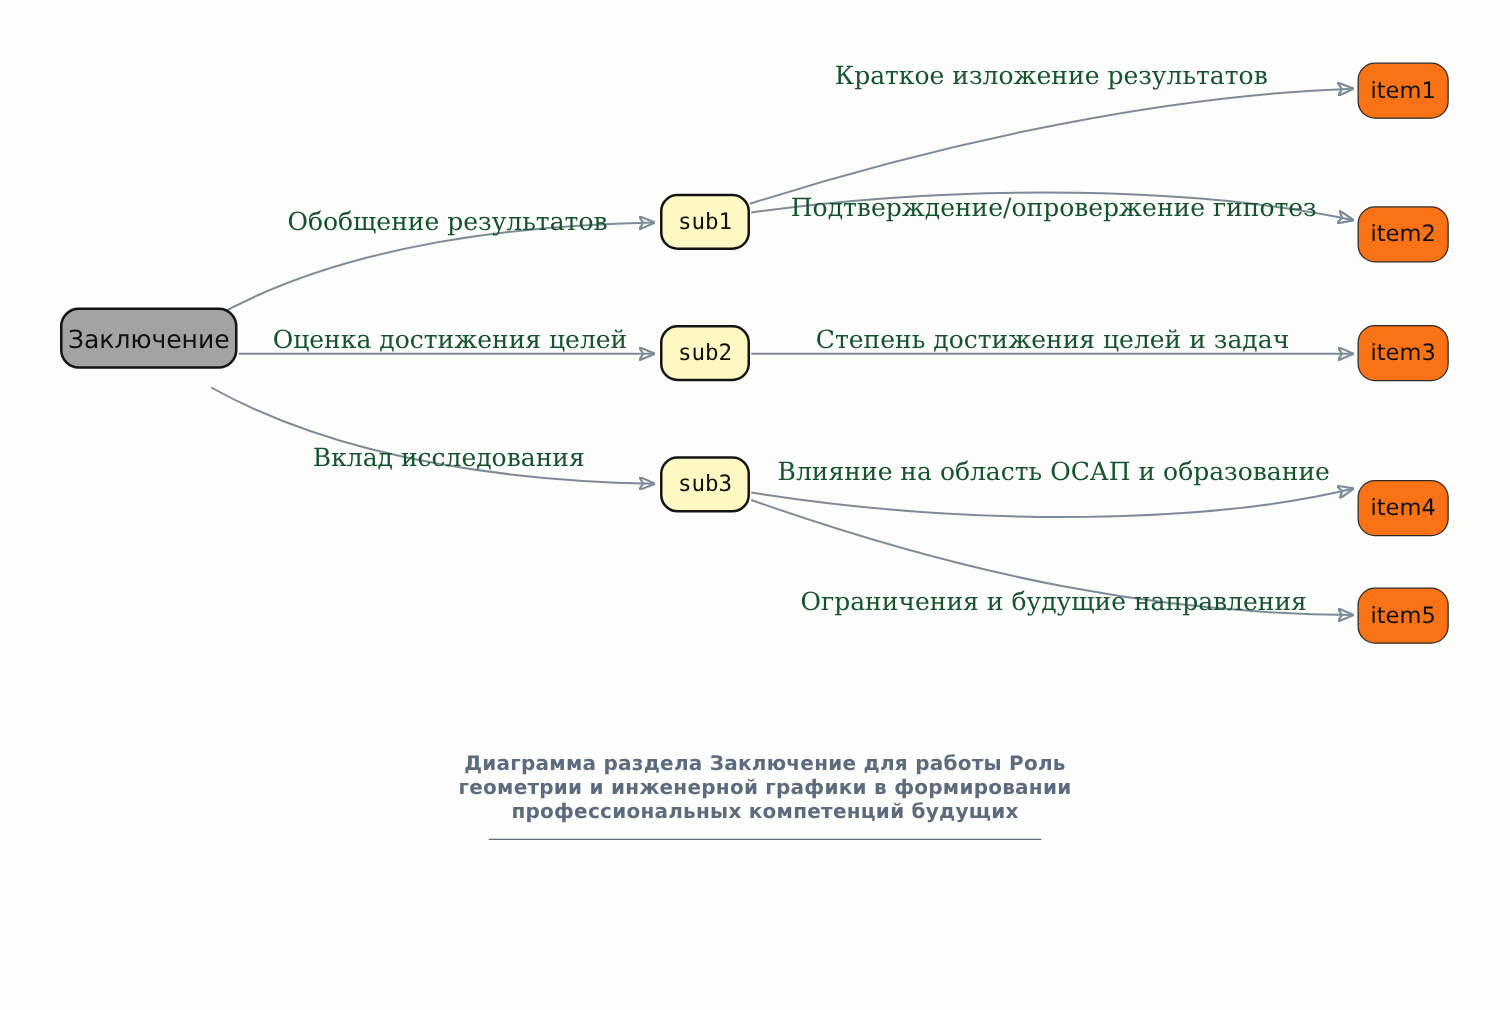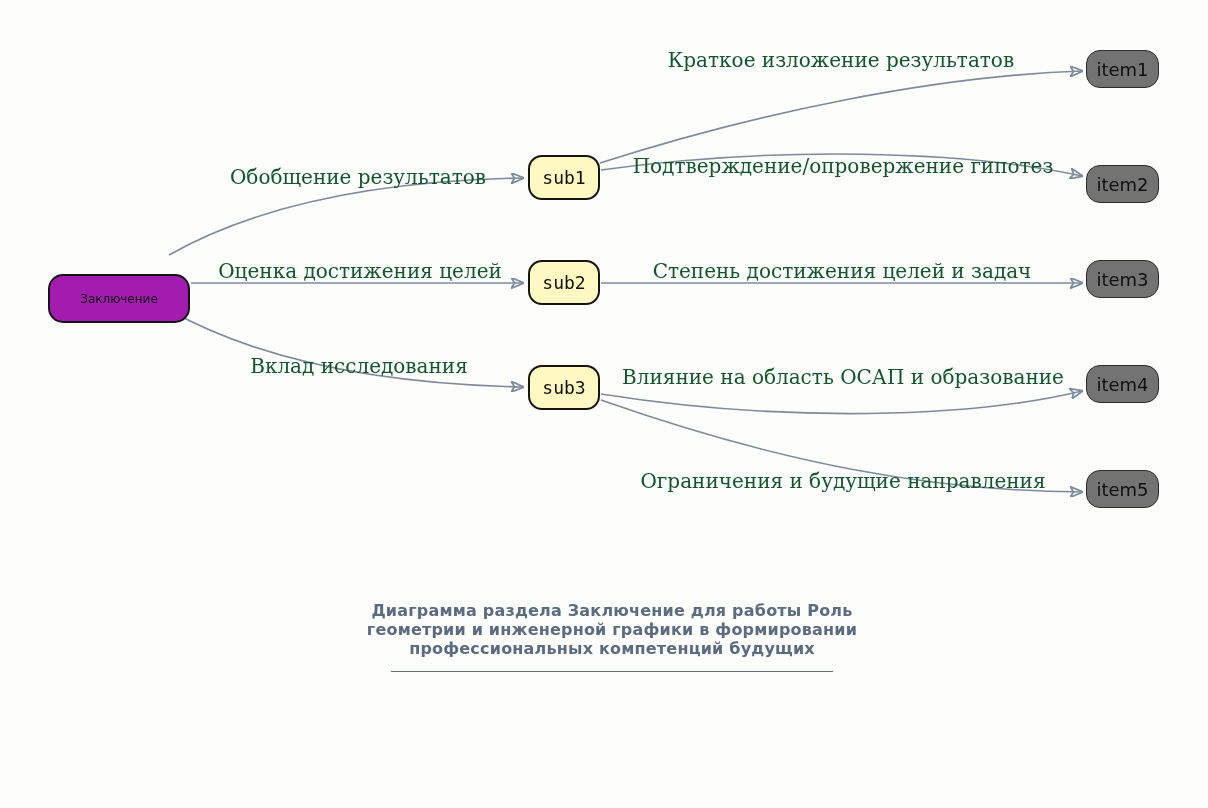--- a/index.html
+++ b/index.html
@@ -24,49 +24,49 @@
   .node {
     position:absolute;
     display:flex;
     align-items:center;
     justify-content:center;
     box-sizing:border-box;
     color:#101010;
     white-space:nowrap;
   }
   .n-root {
-    left:48px; top:274px; width:142px; height:49px;
-    background:#a21caf;
+    left:48px; top:246px; width:142px; height:49px;
+    background:#a3a3a3;
     border:2px solid #141414;
     border-radius:15px;
-    font-size:12px;
+    font-size:20px;
   }
   .n-sub {
     left:528px; width:72px; height:45px;
     background:#fef9c3;
     border:2px solid #141414;
     border-radius:14px;
     font-family:"DejaVu Sans Mono", "Liberation Mono", monospace;
     font-size:18px;
   }
   .n-sub1 { top:155px; }
   .n-sub2 { top:260px; }
   .n-sub3 { top:365px; }
   .n-item {
-    left:1086px; width:73px; height:38px;
-    background:#737373;
+    left:1086px; width:73px; height:45px;
+    background:#f97316;
     border:1.5px solid #2b2b2b;
     border-radius:14px;
     font-size:18px;
     text-align:right;
   }
   .n-item1 { top:50px; }
   .n-item2 { top:165px; }
   .n-item3 { top:260px; }
-  .n-item4 { top:365px; }
+  .n-item4 { top:384px; }
   .n-item5 { top:470px; }
 
   .elabel {
     position:absolute;
     transform:translate(-50%,-50%);
     font-family:"DejaVu Serif", "Liberation Serif", serif;
     font-size:20px;
     color:#14532d;
     white-space:nowrap;
   }

